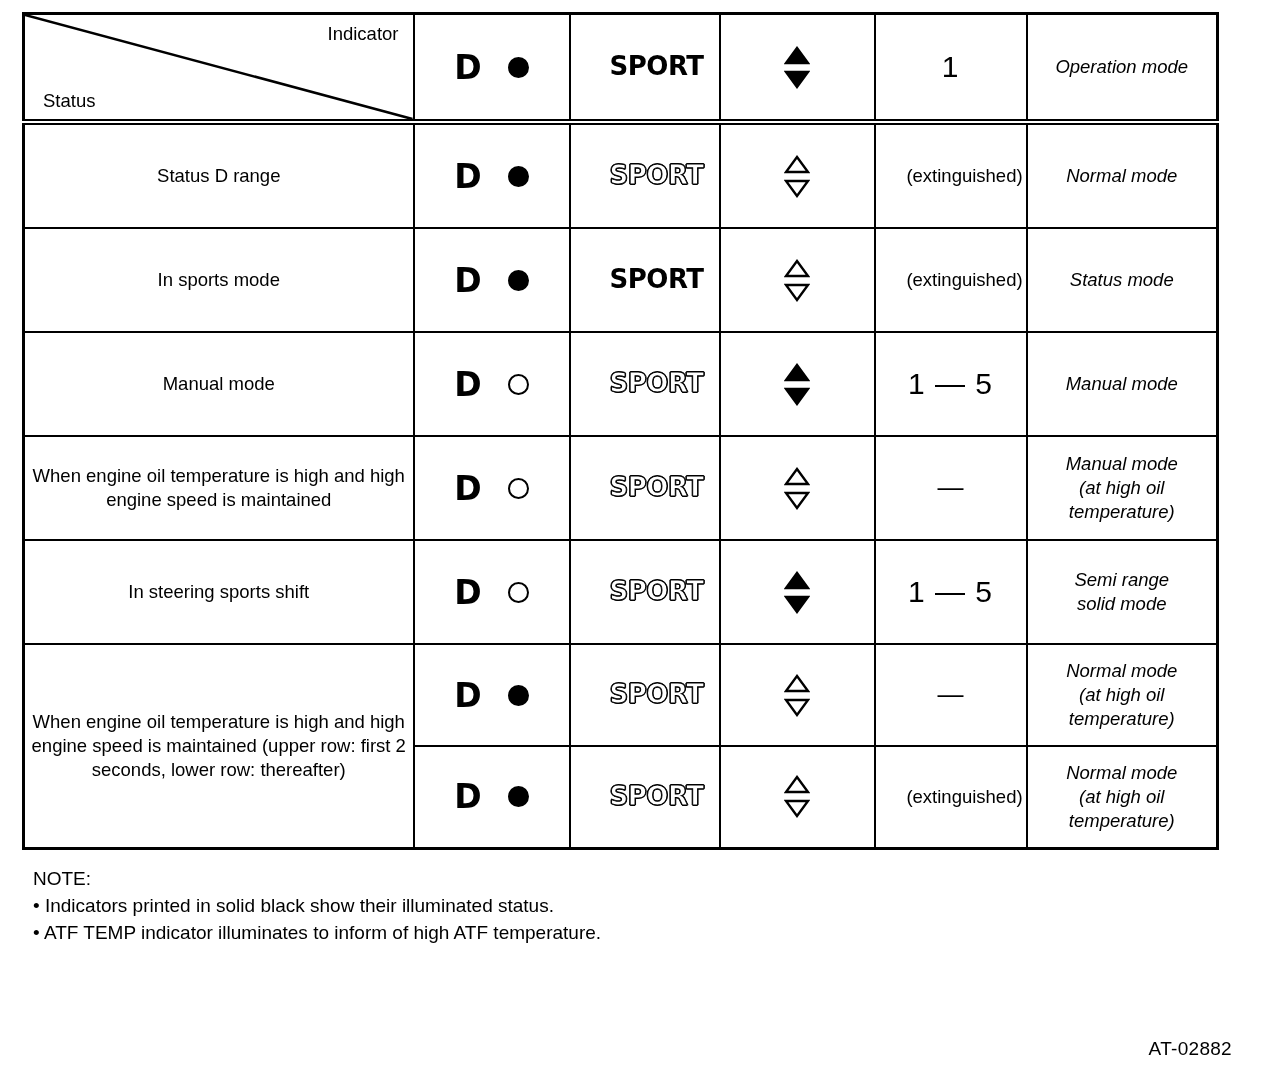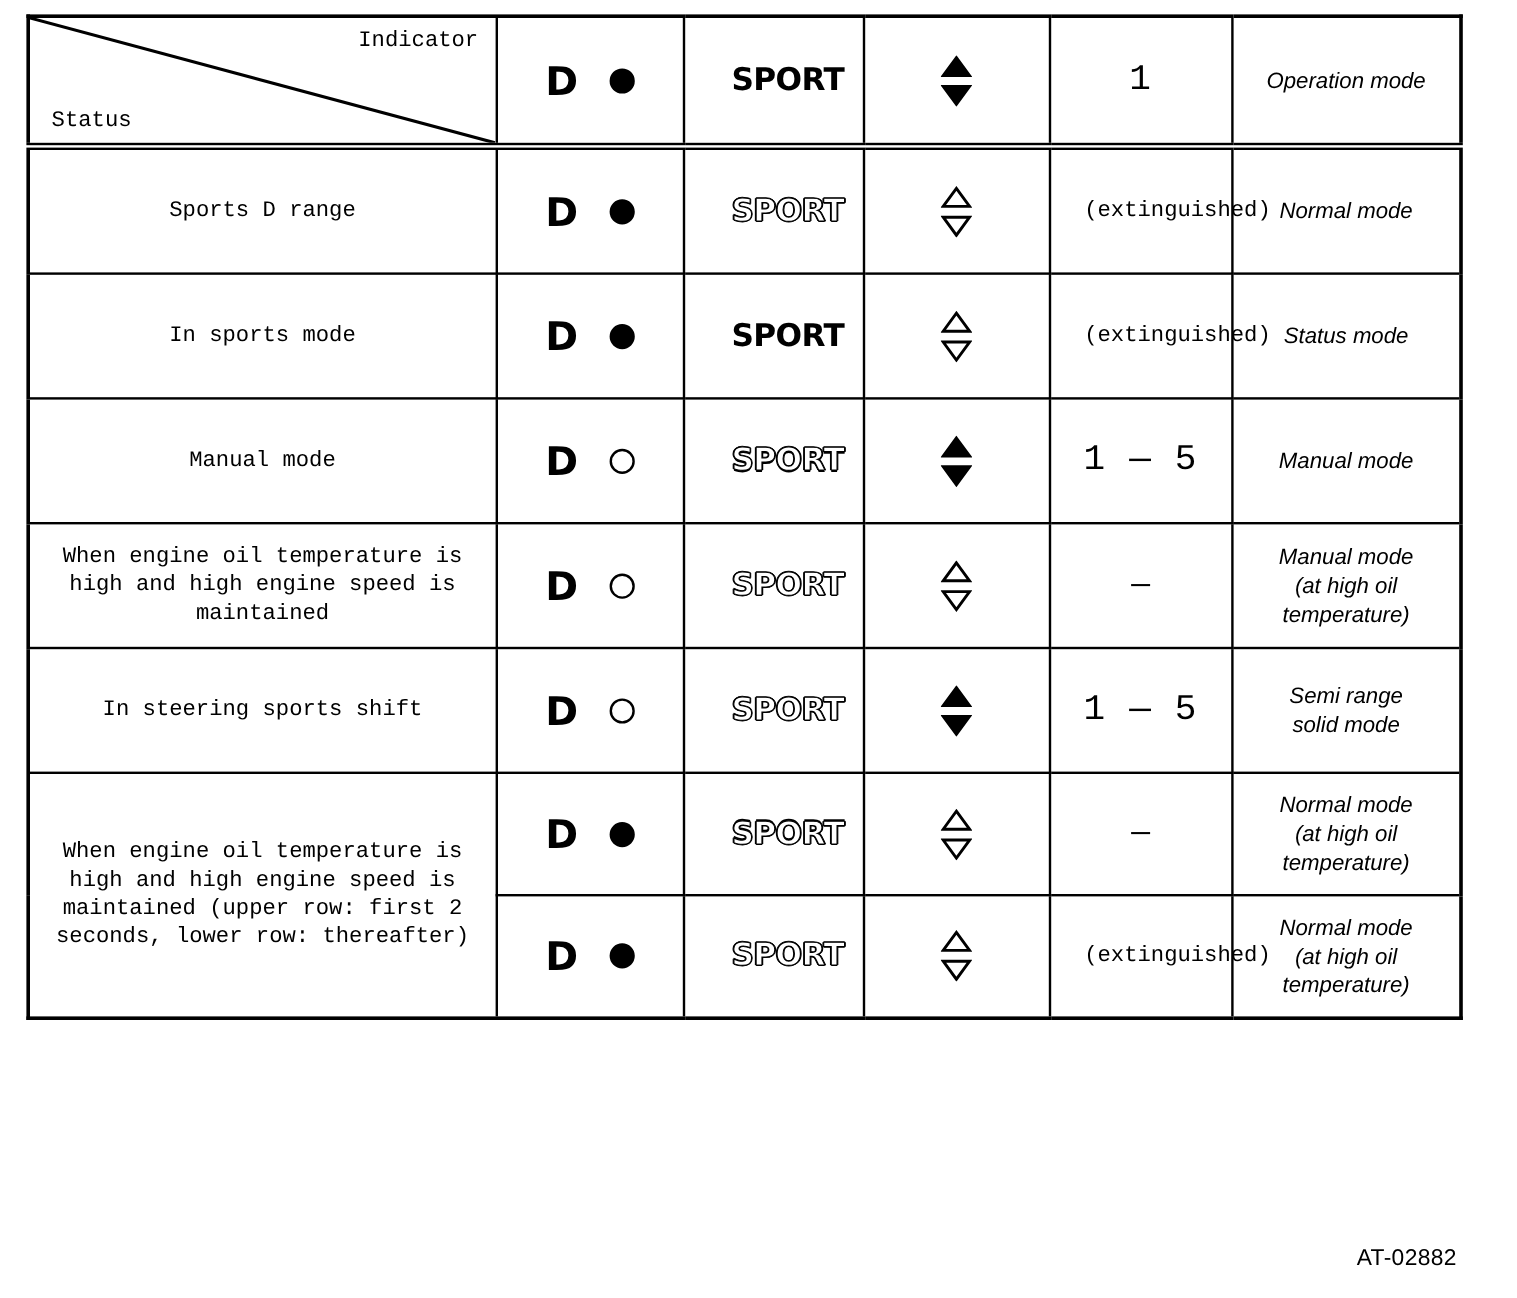--- a/index.html
+++ b/index.html
@@ -46,21 +46,21 @@
 
   
   .c-status   { width: 390px; }
   .c-dind     { width: 156px; }
   .c-sport    { width: 150px; }
   .c-arrows   { width: 155px; }
   .c-gear     { width: 152px; }
   .c-mode     { width: 191px; }
 
   
-  td.sep-right-double { border-right: 6px double #000; font-family: Liberation Mono, monospace; }
+  td.sep-right-double { border-right: 6px double #000; }
   tr.header-row > td  { border-bottom: 6px double #000; }
 
   .outer-left  { border-left: 3px solid #000 !important; }
   .outer-right { border-right: 3px solid #000 !important; }
   .outer-top   { border-top: 3px solid #000 !important; }
   .outer-bottom{ border-bottom: 3px solid #000 !important; }
 
   
   .corner {
     position: relative;
@@ -173,21 +173,21 @@
     top: 866px;
     font-size: 19px;
     line-height: 1.42;
     font-family: "Liberation Sans", sans-serif;
   }
   .note-line { white-space: nowrap; }
 
   
   .fig-id {
     position: absolute;
-    right: 50px;
+    right: 32px;
     top: 1038px;
     font-size: 19px;
     letter-spacing: 0.3px;
   }
 </style>
 </head>
 <body>
 
 <div id="page">
 
@@ -228,21 +228,21 @@
                   <svg class="tri" width="26" height="19" viewBox="0 0 26 19" aria-hidden="true">
             <polygon points="2,2 24,2 13,17" fill="#000" stroke="#000" stroke-width="2.4" stroke-linejoin="miter"></polygon>
           </svg>
                 </span>
           </div>
             </td>
    <td class="outer-top sep-right-double"><span class="gear-big">1</span></td>
    <td class="outer-top outer-right mode-cell">Operation mode</td>
           </tr>
           <tr style="height: 106px;">
-            <td class="status-cell outer-left sep-right-double">Sports D range</td>
+            <td class="status-cell outer-left sep-right-double">Status D range</td>
             <td class="">
               <div class="d-ind">
             <span class="d-letter">D</span>
             <span class="lamp on"></span>
           </div>
             </td>
             <td class=""><span class="sport off">SPORT</span></td>
             <td class="">
               <div class="arrows">
             <span>
@@ -433,16 +433,21 @@
             <td class="mode-cell outer-bottom outer-right">
               <div>Normal mode</div>
               <div>(at high oil</div>
               <div>temperature)</div>
             </td>
           </tr>
         </tbody>
     </table>
   </div>
 
+  <div class="note">
+    <div class="note-line">NOTE:</div>
+    <div class="note-line">• Indicators printed in solid black show their illuminated status.</div>
+    <div class="note-line">• ATF TEMP indicator illuminates to inform of high ATF temperature.</div>
+  </div>
 
   <div class="fig-id">AT-02882</div>
 
 </div>
 
 </body></html>

